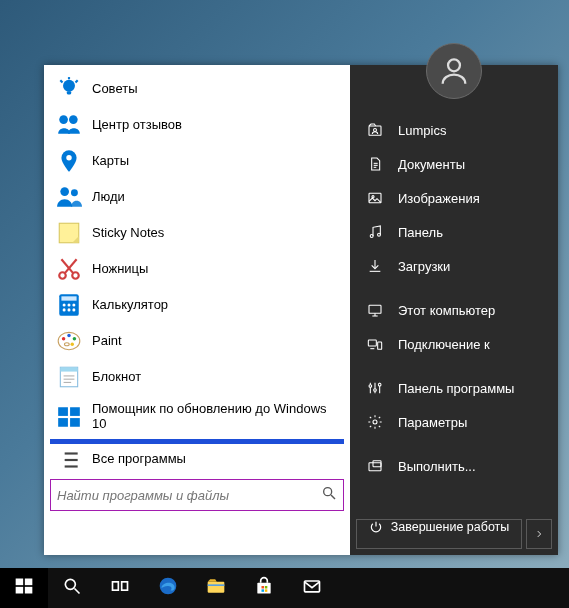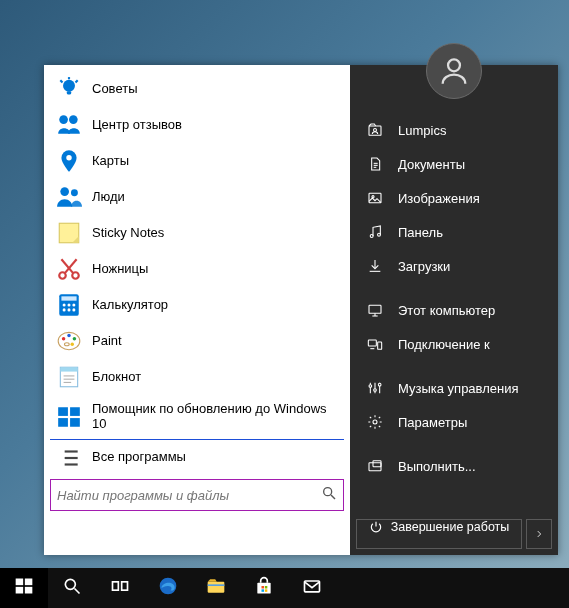--- a/index.html
+++ b/index.html
@@ -21,21 +21,21 @@
     display: flex; flex-direction: column;
     padding: 6px 6px 6px 6px;
   }
   .app-list { display: flex; flex-direction: column; }
   .app-row {
     display: flex; align-items: center;
     height: 36px; padding: 0 6px;
     cursor: default;
   }
   .app-row.tall { height: 44px; }
-  .app-row.sep { border-top: 1px solid #1d4ed8; }
+  .app-row.sep { border-top: 5px solid #1d4ed8; }
   .app-icon { width: 26px; height: 26px; flex-shrink: 0; margin-right: 10px; display:flex; align-items:center; justify-content:center; }
   .app-icon svg { width: 26px; height: 26px; }
   .app-label { font-size: 13px; color: #000; line-height: 1.15; }
   .search-row {
     margin-top: 4px;
     border: 1px solid #a21caf;
     height: 32px; display: flex; align-items: center;
     padding: 0 6px;
   }
   .search-row input {
@@ -323,21 +323,21 @@
             <span class="ic">
               <svg width="16" height="16" viewBox="0 0 24 24" stroke="#fff" stroke-width="1.6" fill="none">
                 <line x1="5" y1="4" x2="5" y2="20"></line>
                 <line x1="12" y1="4" x2="12" y2="20"></line>
                 <line x1="19" y1="4" x2="19" y2="20"></line>
                 <circle cx="5" cy="9" r="2" fill="#2b2b2b"></circle>
                 <circle cx="12" cy="15" r="2" fill="#2b2b2b"></circle>
                 <circle cx="19" cy="7" r="2" fill="#2b2b2b"></circle>
               </svg>
             </span>
-            <span class="r-label">Музыка управления</span>
+            <span class="r-label">Панель программы</span>
           </div>
           <div class="r-item">
             <span class="ic">
               <svg width="16" height="16" viewBox="0 0 24 24" stroke="#fff" stroke-width="1.6" fill="none">
                 <circle cx="12" cy="12" r="3"></circle>
                 <path d="M12 2v3M12 19v3M4.2 4.2l2.1 2.1M17.7 17.7l2.1 2.1M2 12h3M19 12h3M4.2 19.8l2.1-2.1M17.7 6.3l2.1-2.1"></path>
               </svg>
             </span>
             <span class="r-label">Параметры</span>
           </div>

